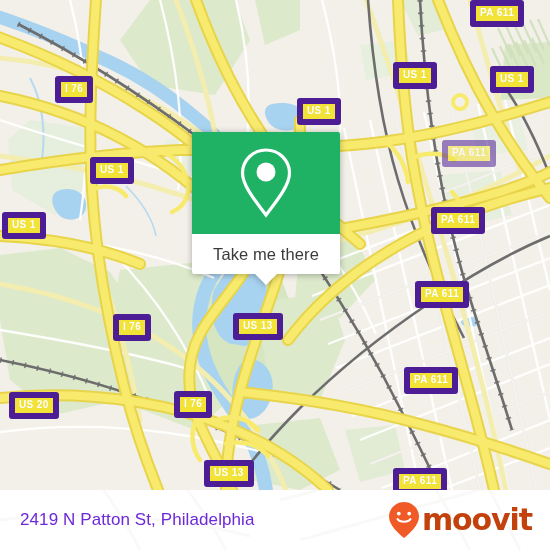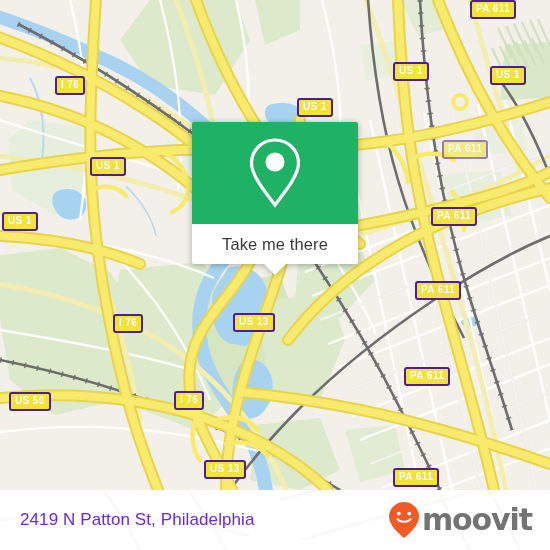--- a/index.html
+++ b/index.html
@@ -11,21 +11,21 @@
   #root{position:relative;width:550px;height:550px;overflow:hidden;background:#f2efe9;}
 
   
   #map-area{position:absolute;left:0;top:0;width:550px;height:490px;overflow:hidden;background:#f3f0e9;}
   #map-svg{position:absolute;left:0;top:0;width:550px;height:490px;display:block;}
 
   
   .shield{
     position:absolute;
     background:#f2e336;
-    border:2px solid #4c1d95;
+    border:6px solid #4c1d95;
     border-radius:3px;
     color:#ffffff;
     font-family:"Liberation Sans", sans-serif;
     font-size:10px;
     font-weight:bold;
     letter-spacing:0.4px;
     line-height:12px;
     padding:1px 4px 2px 4px;
     white-space:nowrap;
     text-align:center;
@@ -38,21 +38,21 @@
   #attribution{
     position:absolute;left:8px;top:471px;
     font-size:12.5px;color:#333;
     font-family:"Liberation Sans", sans-serif;
     letter-spacing:.1px;
     z-index:30;
   }
 
   
   #callout{
-    position:absolute;left:192px;top:122px;width:166px;
+    position:absolute;left:192px;top:132px;width:148px;
     z-index:40;
     filter:drop-shadow(0 1px 3px rgba(0,0,0,.30));
   }
   #callout-green{
     background:#1fb264;
     height:102px;
     border-radius:2px 2px 0 0;
     display:flex;align-items:center;justify-content:center;
   }
   #callout-pin{display:block;}
@@ -91,21 +91,21 @@
     height:60px;padding:0 18px 0 20px;box-sizing:border-box;
   }
   #footer-address{
     font-size:17px;color:#6d28d9;
     font-family:"Liberation Sans", sans-serif;
     letter-spacing:.1px;
   }
   #brand{display:flex;align-items:center;gap:1px;}
   #brand-mark{display:block;}
   #brand-name{
-    font-size:30px;color:#737373;font-weight:bold;
+    font-size:30px;color:#c2410c;font-weight:bold;
     font-family:"DejaVu Sans", sans-serif;
     letter-spacing:-1.1px;line-height:30px;
     margin-left:1px;
   }
 </style>
 </head>
 <body>
 
 <div id="root">
 
@@ -325,21 +325,21 @@
         <div class="shield" style="left: 297px; top: 98px;">US 1</div>
         <div class="shield" style="left: 55px; top: 76px;">I 76</div>
         <div class="shield dim" style="left: 442px; top: 140px;">PA 611</div>
         <div class="shield" style="left: 90px; top: 157px;">US 1</div>
         <div class="shield" style="left: 2px; top: 212px;">US 1</div>
         <div class="shield" style="left: 431px; top: 207px;">PA 611</div>
         <div class="shield" style="left: 415px; top: 281px;">PA 611</div>
         <div class="shield" style="left: 113px; top: 314px;">I 76</div>
         <div class="shield" style="left: 233px; top: 313px;">US 13</div>
         <div class="shield" style="left: 404px; top: 367px;">PA 611</div>
-        <div class="shield" style="left: 9px; top: 392px;">US 50</div>
+        <div class="shield" style="left: 9px; top: 392px;">US 20</div>
         <div class="shield" style="left: 174px; top: 391px;">I 76</div>
         <div class="shield" style="left: 393px; top: 468px;">PA 611</div>
         <div class="shield" style="left: 204px; top: 460px;">US 13</div>
       </div>
 
 
     <div id="callout">
       <div id="callout-green">
         <svg id="callout-pin" width="60" height="74" viewBox="0 0 60 74">
           <path d="M30 4 C17 4 6.5 14.3 6.5 27 C6.5 40.5 22 58 30 69

